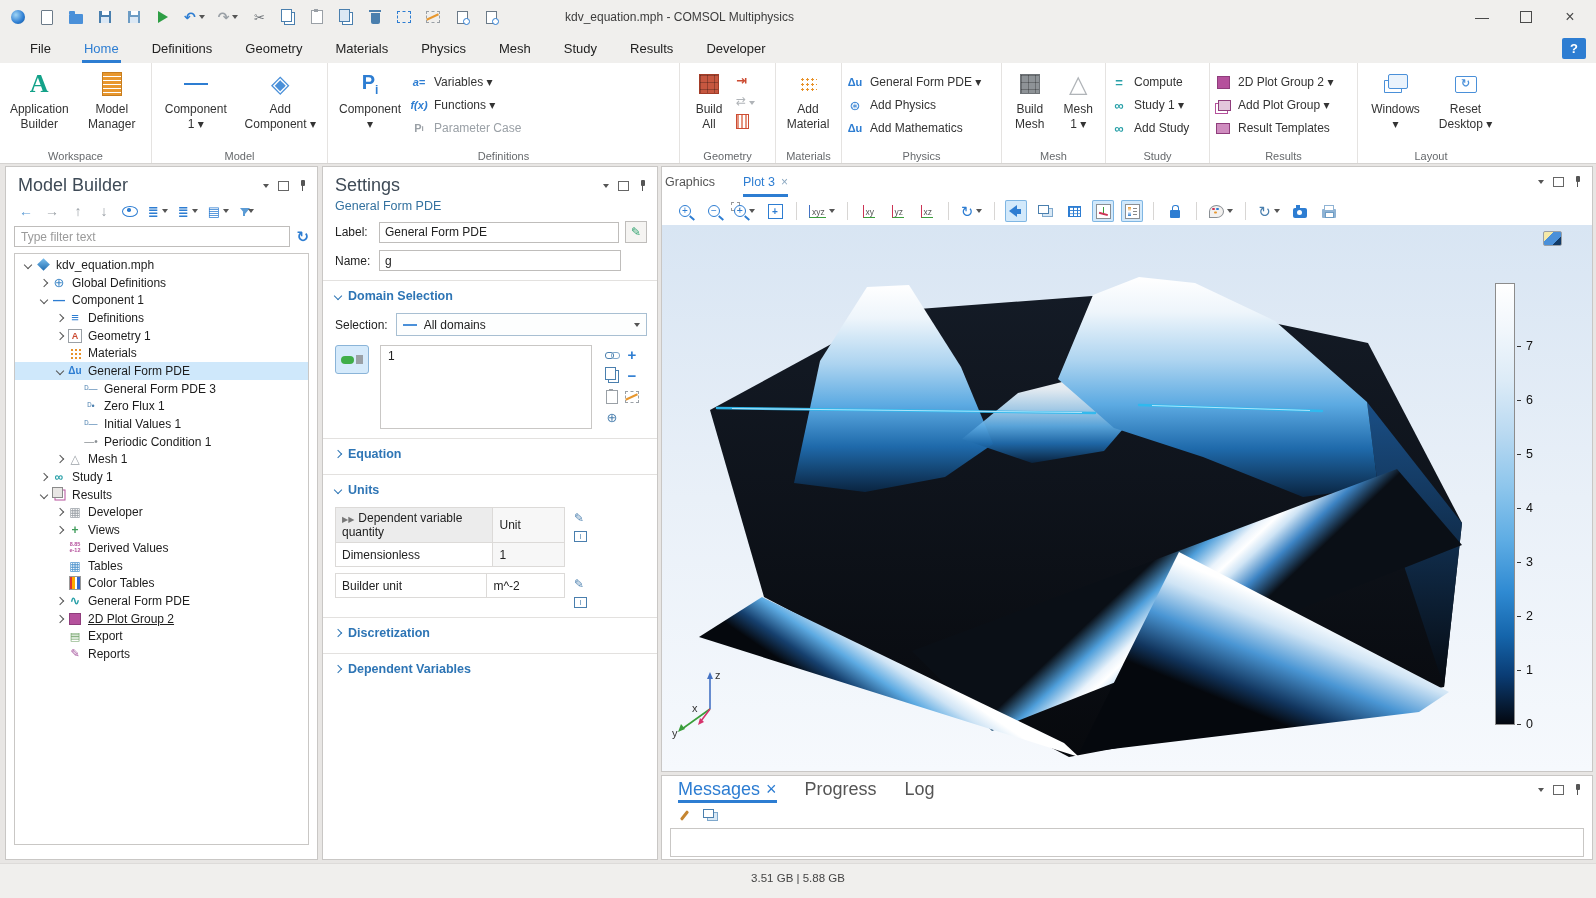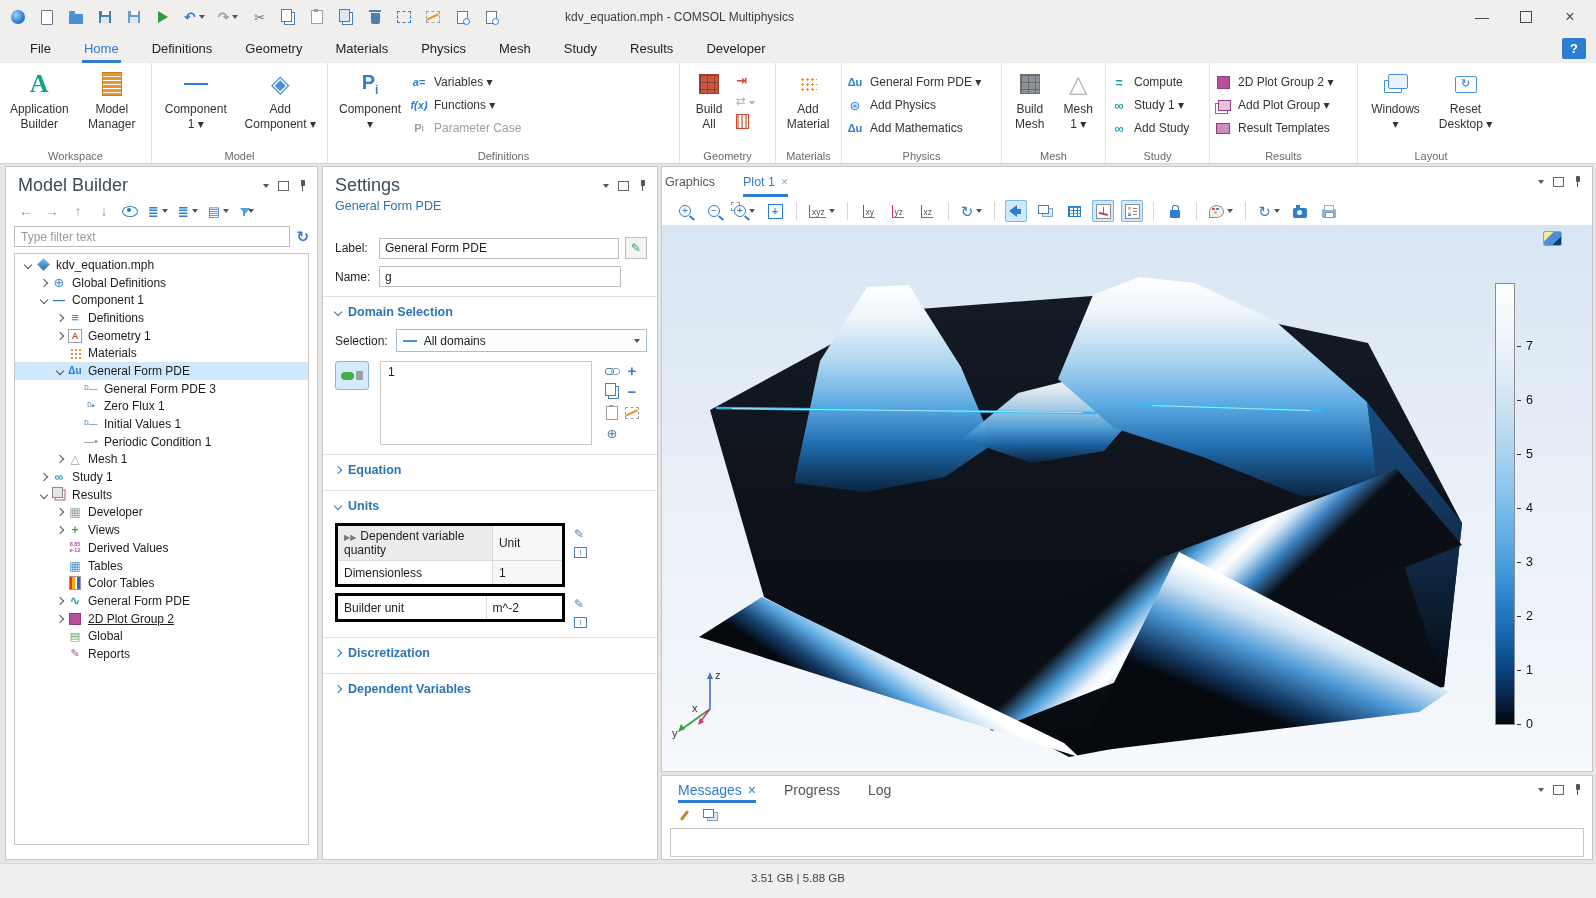--- a/index.html
+++ b/index.html
@@ -106,21 +106,21 @@
   .dropdown{flex:1;height:21px;border:1px solid #a8bfd2;background:#fdfefe;display:flex;align-items:center;padding:0 6px;gap:7px;}
   .dd-dash{width:14px;border-top:2px solid #4a90d9;}
   .dropdown .cv{margin-left:auto;}
   .domarea{display:flex;margin:9px 10px 0 12px;gap:11px;align-items:flex-start;}
   .toggle-btn{width:32px;height:27px;background:#d5eafb;border:1px solid #8ab4d8;border-radius:3px;display:flex;align-items:center;justify-content:center;gap:2px;flex:none;}
   .tg-pill{width:13px;height:8px;background:#3fae49;border-radius:4px;}
   .tg-sq{width:7px;height:9px;background:#9aa0a6;}
   .dom-list{width:212px;height:84px;border:1px solid #c9c7c5;background:#fff;padding:3px 7px;font-size:12px;box-sizing:border-box;}
   .dom-icons{display:grid;grid-template-columns:18px 18px;grid-auto-rows:19px;gap:2px;align-items:center;justify-items:center;}
   .utwrap{display:flex;margin:6px 10px 0 12px;gap:9px;align-items:flex-start;}
-  .utable{border:3px solid #000000;width:230px;font-size:12px;border-collapse:collapse;}
+  .utable{border:1px solid #000000;width:230px;font-size:12px;border-collapse:collapse;}
   .utable td{border:1px solid #dcdad8;padding:3px 6px;height:17px;}
   .utable .hd{background:#ececec;color:#222;}
   .utable td.c1{width:190px;}
   .utable td.c2{width:84px;background:#f7f7f7;}
   .utable td.edit{background:#fff;}
   .ut-ics{display:flex;flex-direction:column;gap:6px;padding-top:4px;}
   .ecell{width:11px;height:9px;border:1.2px solid #4a7fae;display:flex;align-items:center;justify-content:center;font-size:7px;color:#4a7fae;}
   .hdmark{color:#777;font-size:8px;margin-right:4px;}
   
   #gx{left:661px;top:166px;width:932px;height:606px;display:flex;flex-direction:column;}
@@ -138,21 +138,21 @@
   .cbar{position:absolute;left:833px;top:58px;width:20px;height:442px;border:1px solid #8c8c8c;box-sizing:border-box;
         background:linear-gradient(180deg,#ffffff 0%,#f2f7fc 10%,#dcebf7 22%,#b9d9f1 34%,#8ec6ec 46%,#5fade4 58%,#2f8ad2 70%,#1565ab 80%,#0a3c74 89%,#071f3c 95%,#03070f 100%);}
   .cb-tick{position:absolute;display:flex;align-items:center;gap:5px;}
   .cb-dash{width:4px;height:1px;background:#333;}
   .cb-lbl{font-size:12.5px;color:#111;}
   .thumb{position:absolute;right:30px;top:6px;width:17px;height:13px;border:1px solid #9aa0a6;border-radius:2px;
          background:linear-gradient(135deg,#f5e9a8 0 30%,#4a90d9 30% 70%,#123a66 70%);}
   
   #ms{left:661px;top:775px;width:932px;height:85px;}
   .mtabs{height:27px;display:flex;align-items:stretch;padding-left:16px;gap:28px;position:relative;}
-  .mtab{font-size:14px;color:#555;display:flex;align-items:center;gap:6px;}
+  .mtab{font-size:18px;color:#555;display:flex;align-items:center;gap:6px;}
   .mtab.active{color:#2d7dd2;box-shadow:inset 0 -3px 0 #2d7dd2;}
   .mtabs .pctl{position:absolute;right:10px;top:8px;}
   .mtools{display:flex;align-items:center;gap:10px;padding:3px 0 2px 14px;}
   .msgbox{margin:2px 8px 0 8px;height:27px;border:1px solid #c9c7c5;background:#fff;}
   .brm{width:3px;height:11px;background:#c58531;transform:rotate(38deg);border-radius:1px;box-shadow:-2px 9px 0 -3px #e8c08a;}
   
   #sb{position:absolute;left:0;top:863px;width:100%;height:35px;background:#f0efed;border-top:1px solid #dddbd9;box-sizing:border-box;
       display:flex;justify-content:center;}
   #sb span{margin-top:8px;font-size:11.5px;color:#444;}
   
@@ -688,21 +688,21 @@
           <span class="tic">
             <span class="ti ti-pg"></span>
           </span>
           <span class="tlabel">2D Plot Group 2</span>
         </div>
         <div class="trow" style="padding-left: 38px;">
           <span class="twc"></span>
           <span class="tic">
             <span class="ti tchar" style="color:#6b9e62;font-size:11px">▤</span>
           </span>
-          <span class="tlabel">Global</span>
+          <span class="tlabel">Export</span>
         </div>
         <div class="trow" style="padding-left: 38px;">
           <span class="twc"></span>
           <span class="tic">
             <span class="ti tchar" style="color:#a7589f;font-size:11px">✎</span>
           </span>
           <span class="tlabel">Reports</span>
         </div>
       </div>
   </div>
@@ -711,21 +711,21 @@
     <div class="phead">
       <span class="ptitle">Settings</span>
       <span class="pctl">
         <span class="cv"></span>
         <span class="flb"></span>
         <span class="pin"></span>
       </span>
     </div>
     <div class="psub">General Form PDE</div>
 
-    <div class="frow" style="margin-top:24px">
+    <div class="frow" style="margin-top:8px">
       <label>Label:</label>
       <input type="text" value="General Form PDE" style="">
       <span class="rename-btn">✎</span>
     </div>
     <div class="frow">
       <label>Name:</label>
       <input type="text" style="margin-right: 26px;" value="g">
     </div>
 
     <hr class="sep">
@@ -830,21 +830,21 @@
       <span>Dependent Variables</span>
     </div>
   </div>
 
   <div class="panel" id="gx">
     <div class="gtabs">
       <div class="gtab">
           <span>Graphics</span>
         </div>
       <div class="gtab active">
-        <span>Plot 1</span>
+        <span>Plot 3</span>
         <span class="closex">×</span>
       </div>
       <span class="pctl">
         <span class="cv"></span>
         <span class="flb"></span>
         <span class="pin"></span>
       </span>
     </div>
     <div class="gtoolbar" id="gxtoolbar">
         <span class="gbtn">

